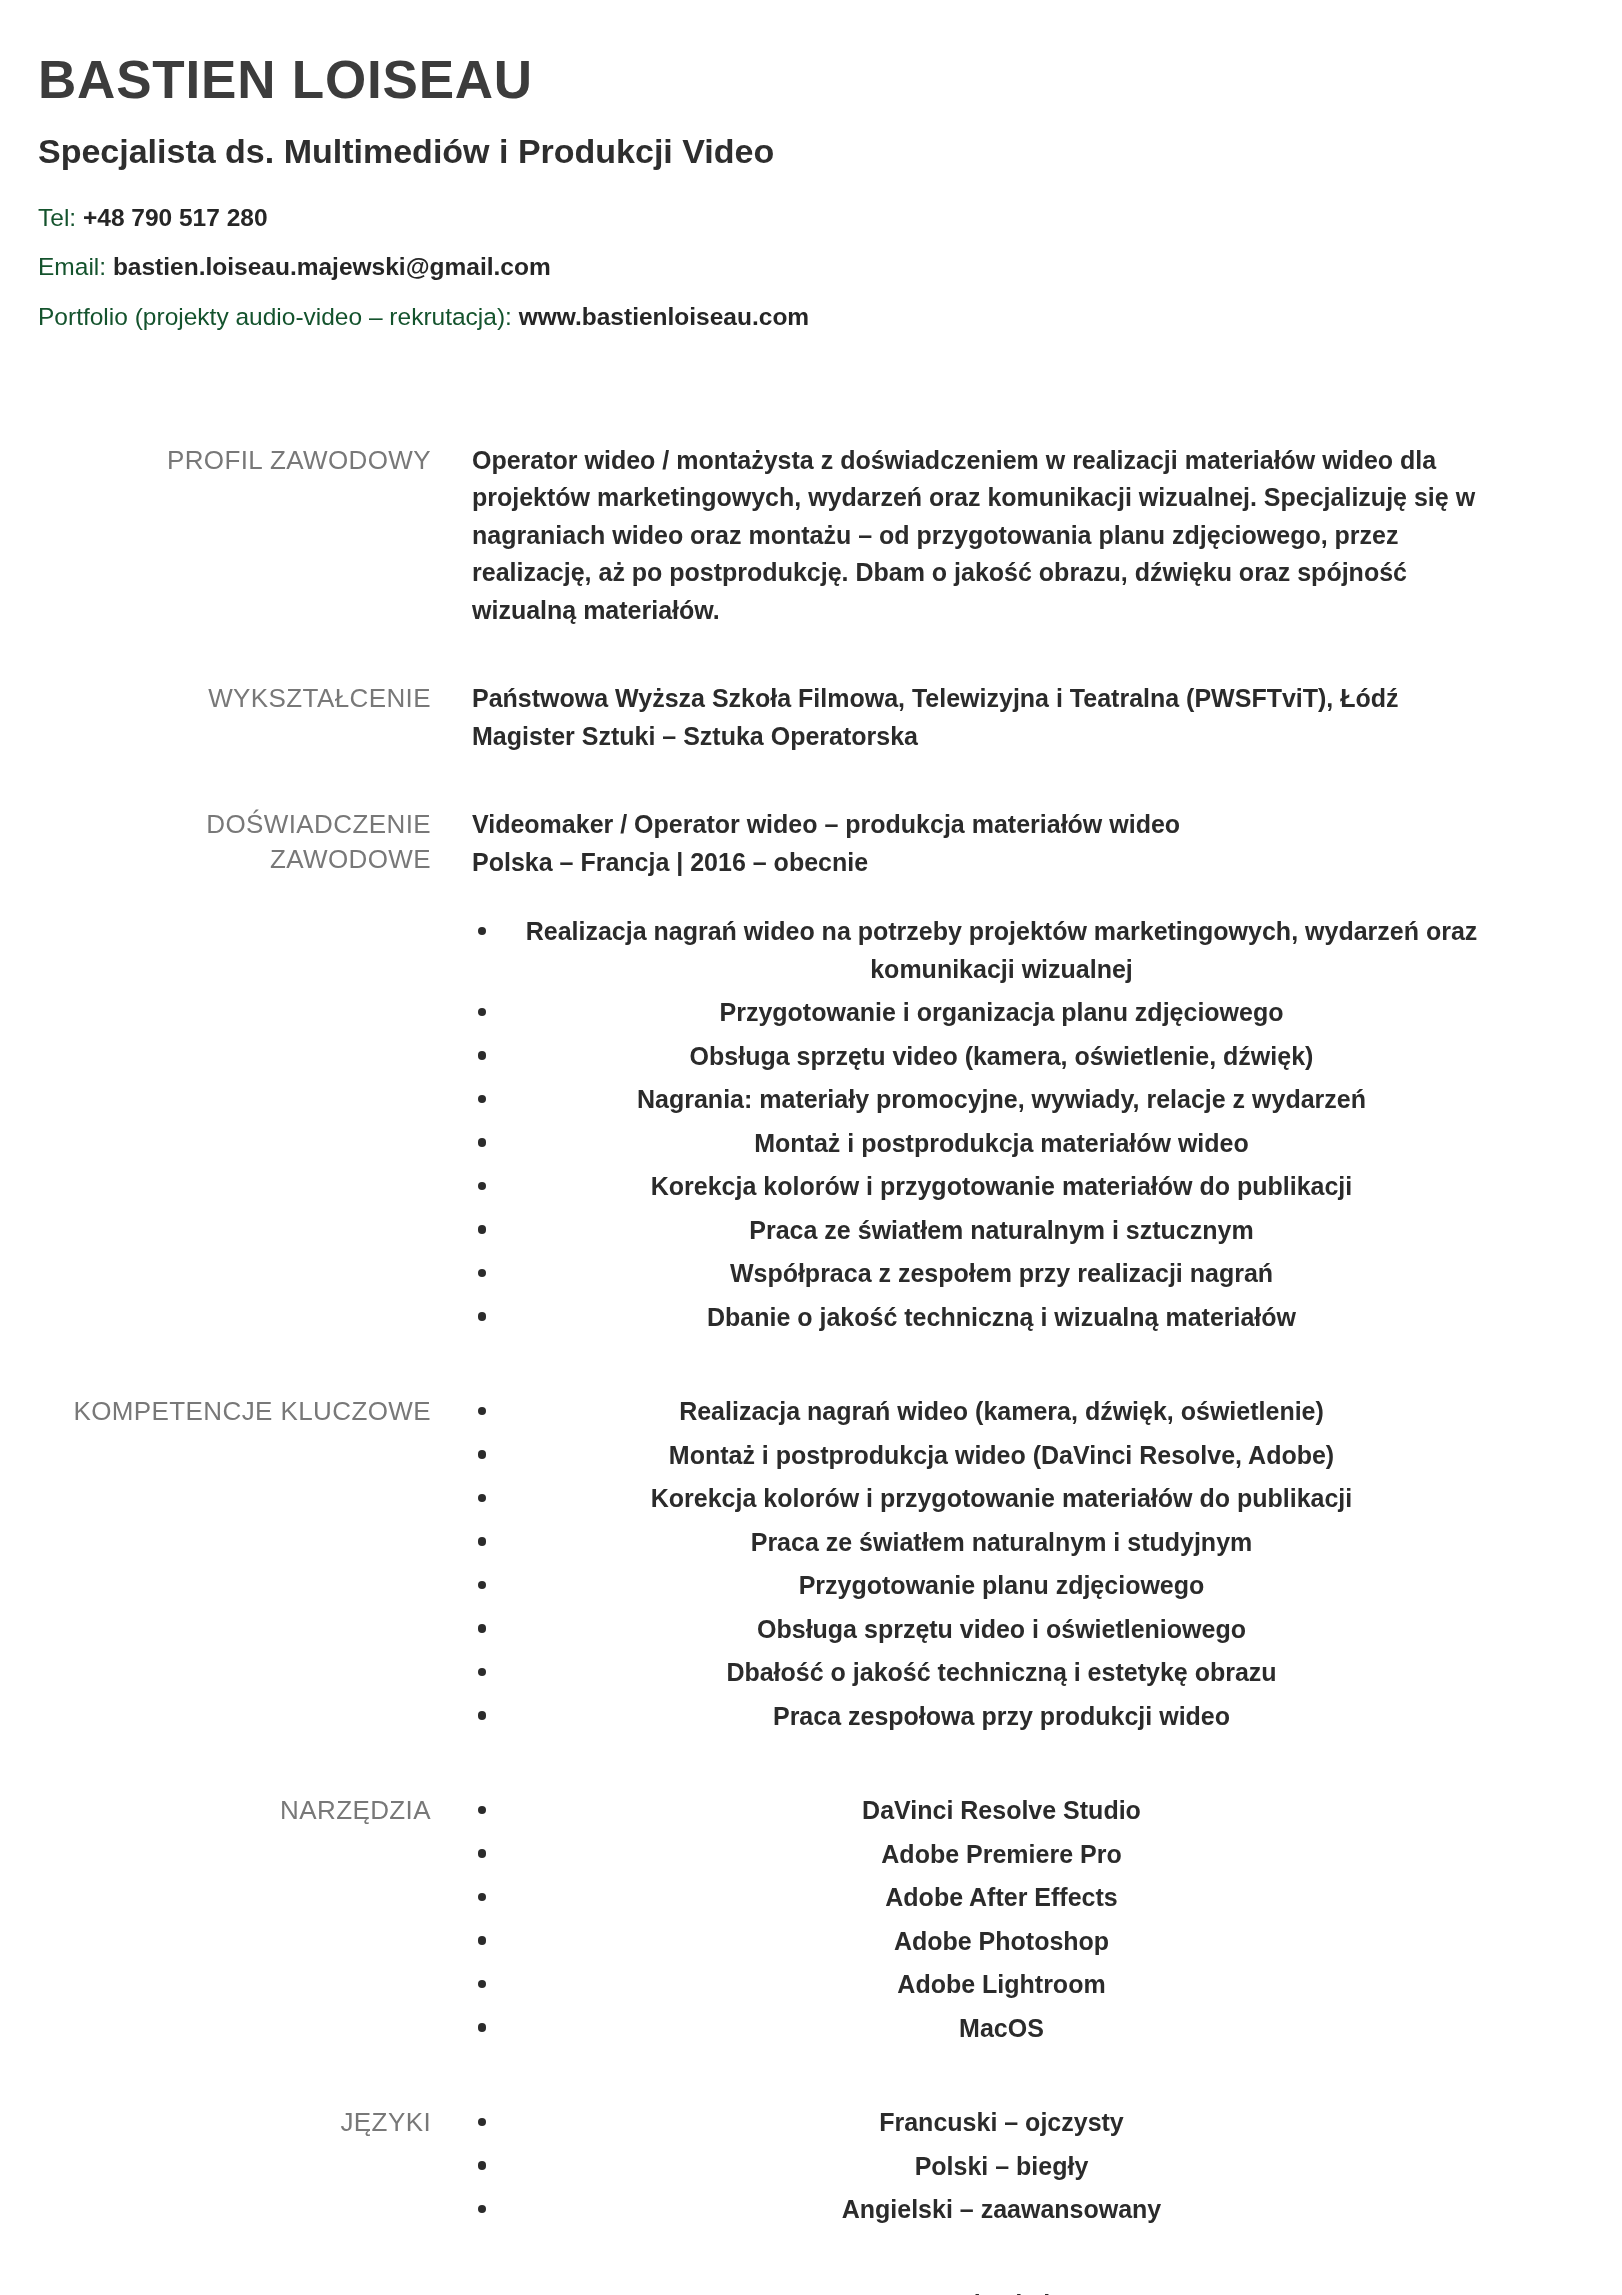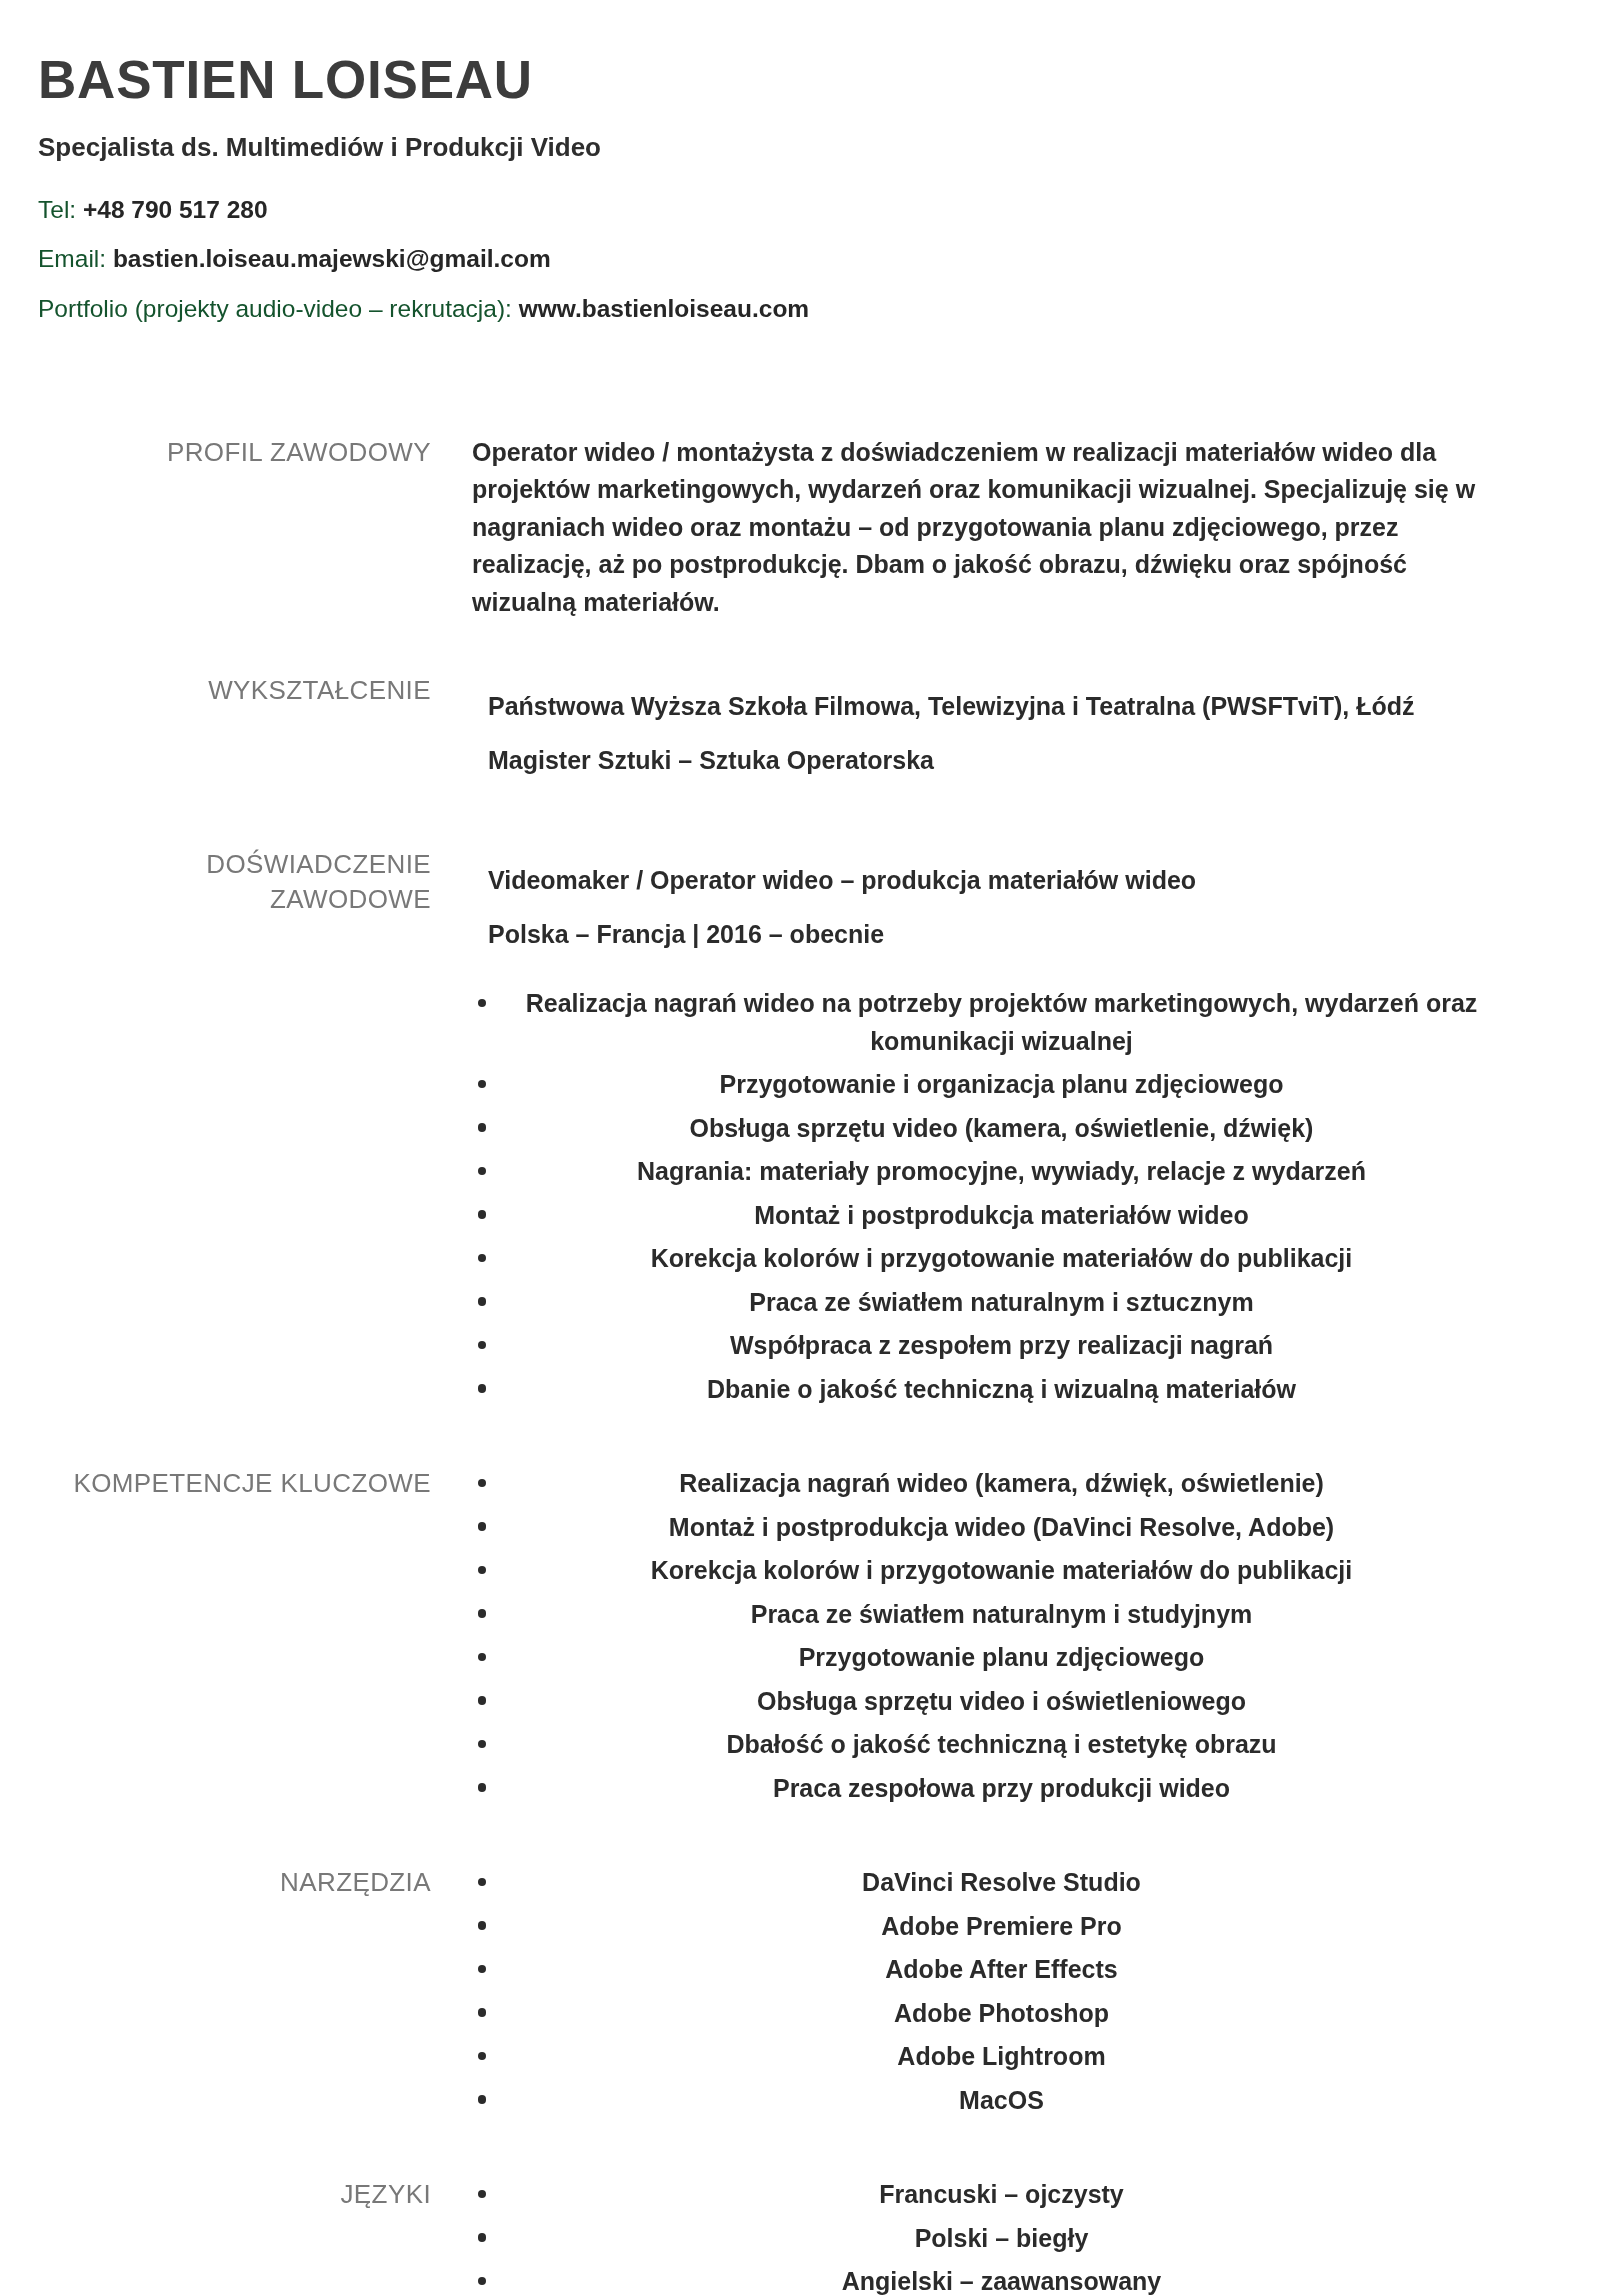--- a/index.html
+++ b/index.html
@@ -25,21 +25,21 @@
   
   .name {
     margin: 0 0 22px 0;
     font-size: 53px;
     font-weight: 700;
     letter-spacing: 0.8px;
     color: #3c3c3c;
   }
   .job-title {
     margin: 0 0 30px 0;
-    font-size: 26px;
+    font-size: 34px;
     font-weight: 700;
     color: #2e2e2e;
   }
   .contact {
     margin: 0 0 15px 0;
     font-size: 24.5px;
     line-height: 1.4;
   }
   .c-label {
     color: #14532d;
@@ -74,21 +74,21 @@
     width: 1024px;
     font-size: 25px;
     font-weight: 700;
     color: #2b2b2b;
     line-height: 1.5;
   }
   .para {
     margin: 0;
   }
   .line {
-    margin: 16px;
+    margin: 0;
   }
   ul.bullets {
     list-style: none;
     margin: 0;
     padding: 0;
   }
   .line + ul.bullets {
     margin-top: 32px;
   }
   li.bullet {

